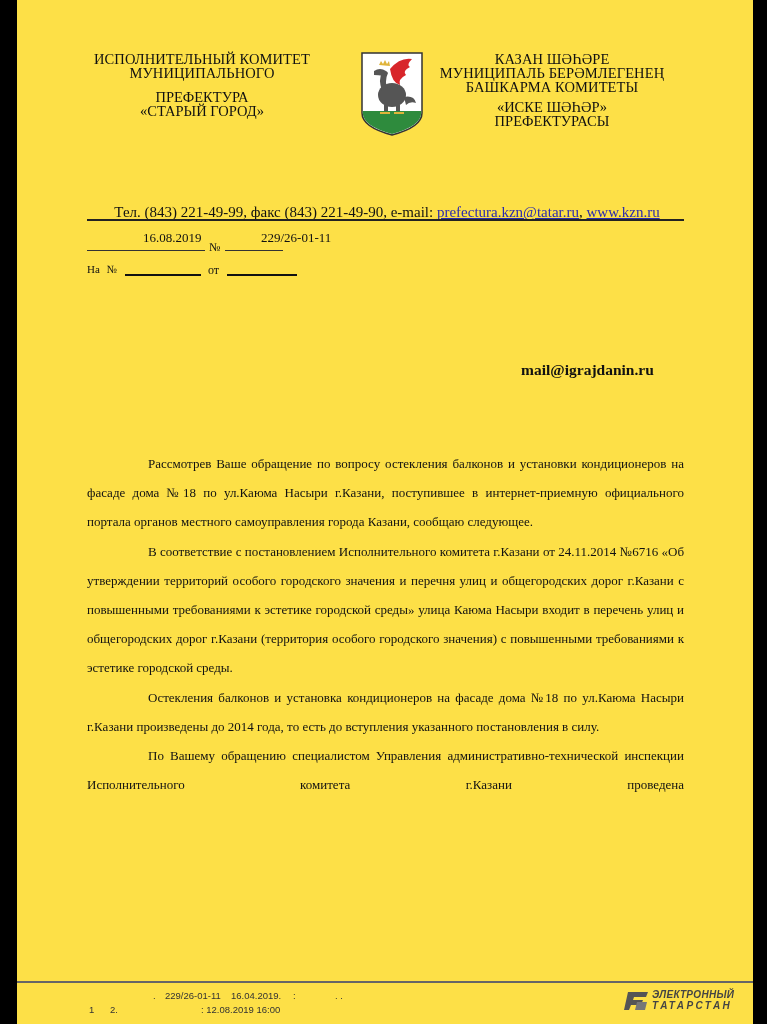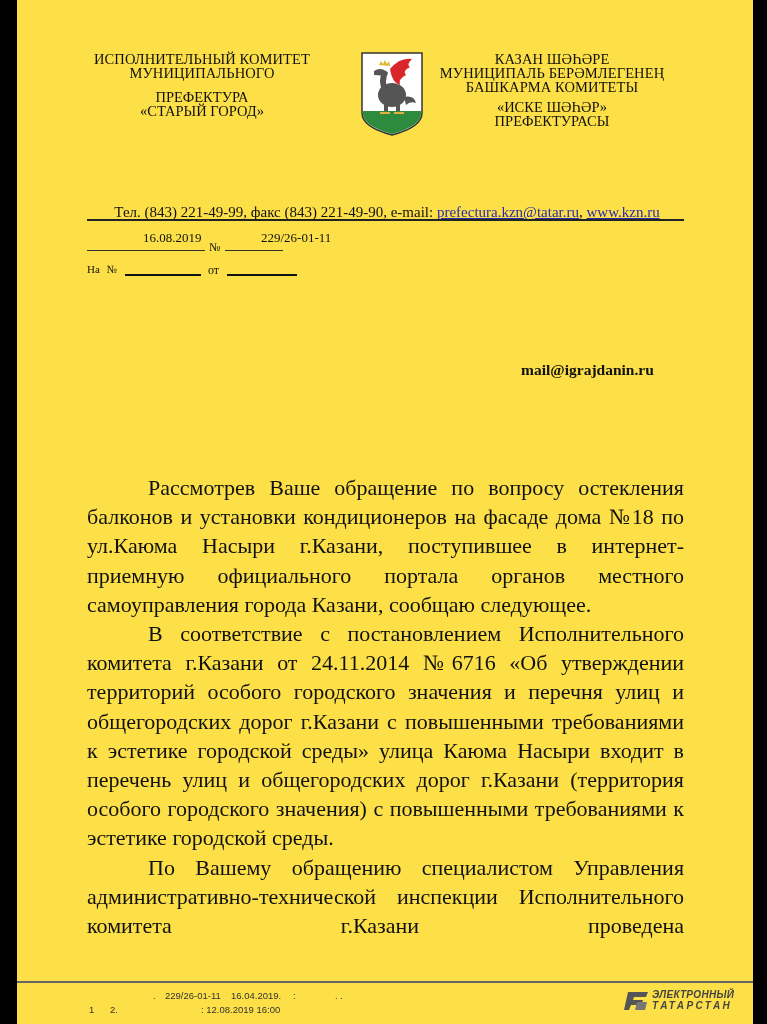--- a/index.html
+++ b/index.html
@@ -20,22 +20,22 @@
   .contacts { position: absolute; left: 60px; width: 620px; top: 204px; text-align: center; font-size: 15px; }
   .contacts a { color: #2a2ab0; text-decoration: underline; }
   .rule { position: absolute; left: 70px; width: 597px; top: 219px; height: 2px; background: #222; }
   .date-val { position: absolute; left: 126px; top: 230px; font-size: 13px; }
   .num-val { position: absolute; left: 244px; top: 230px; font-size: 13px; }
   .line { position: absolute; height: 1px; background: #333; }
   .no-sign { position: absolute; font-size: 12px; }
   .na-row { position: absolute; left: 70px; top: 263px; font-size: 11px; }
   .recipient { position: absolute; left: 504px; top: 361px; font-size: 15.5px; font-weight: bold; }
   .body-text {
-    position: absolute; left: 70px; width: 597px; top: 473px;
-    font-size: 22px; line-height: 29.2px; text-align: justify;
+    position: absolute; left: 70px; width: 597px; top: 449px;
+    font-size: 13px; line-height: 29.2px; text-align: justify;
   }
   .body-text p { margin: 0; text-indent: 61px; text-align: justify; }
   .footer-rule { position: absolute; left: 0; width: 736px; top: 981px; height: 2px; background: #666; }
   .footer-text { position: absolute; font-family: "Liberation Sans", sans-serif; font-size: 9.5px; color: #333; }
   .logo { position: absolute; left: 607px; top: 990px; width: 110px; height: 24px; }
   .logo .txt { position: absolute; left: 28px; top: 0; font-family: "Liberation Sans", sans-serif; font-style: italic; font-weight: bold; color: #444; font-size: 10px; line-height: 10.5px; letter-spacing: 0.3px; }
   .logo .txt2 { letter-spacing: 2.4px; }
 </style>
 </head>
 <body>
@@ -96,20 +96,21 @@
   </div>
   <div class="line" style="left:108px; top:274px; width:76px; height:1.5px; background:#111;"></div>
   <div class="no-sign" style="left:191px; top:263px;">от</div>
   <div class="line" style="left:210px; top:274px; width:70px; height:1.5px; background:#111;"></div>
 
   <div class="recipient">mail@igrajdanin.ru</div>
 
   <div class="body-text">
     <p>Рассмотрев Ваше обращение по вопросу остекления балконов и установки кондиционеров на фасаде дома №18 по ул.Каюма Насыри г.Казани, поступившее в интернет-приемную официального портала органов местного самоуправления города Казани, сообщаю следующее.</p>
     <p>В соответствие с постановлением Исполнительного комитета г.Казани от 24.11.2014 №6716 «Об утверждении территорий особого городского значения и перечня улиц и общегородских дорог г.Казани с повышенными требованиями к эстетике городской среды» улица Каюма Насыри входит в перечень улиц и общегородских дорог г.Казани (территория особого городского значения) с повышенными требованиями к эстетике городской среды.</p>
+    <p>Остекления балконов и установка кондиционеров на фасаде дома №18 по ул.Каюма Насыри г.Казани произведены до 2014 года, то есть до вступления указанного постановления в силу.</p>
     <p style="text-align-last: justify;">По Вашему обращению специалистом Управления административно-технической инспекции Исполнительного комитета г.Казани проведена</p>
   </div>
 
   <div class="footer-rule"></div>
   <div class="footer-text" style="left:136px; top:990px;">.</div>
   <div class="footer-text" style="left:148px; top:990px;">229/26-01-11</div>
   <div class="footer-text" style="left:214px; top:990px;">16.04.2019.</div>
   <div class="footer-text" style="left:276px; top:990px;">:</div>
   <div class="footer-text" style="left:318px; top:990px;">. .</div>
   <div class="footer-text" style="left:72px; top:1004px;">1</div>

